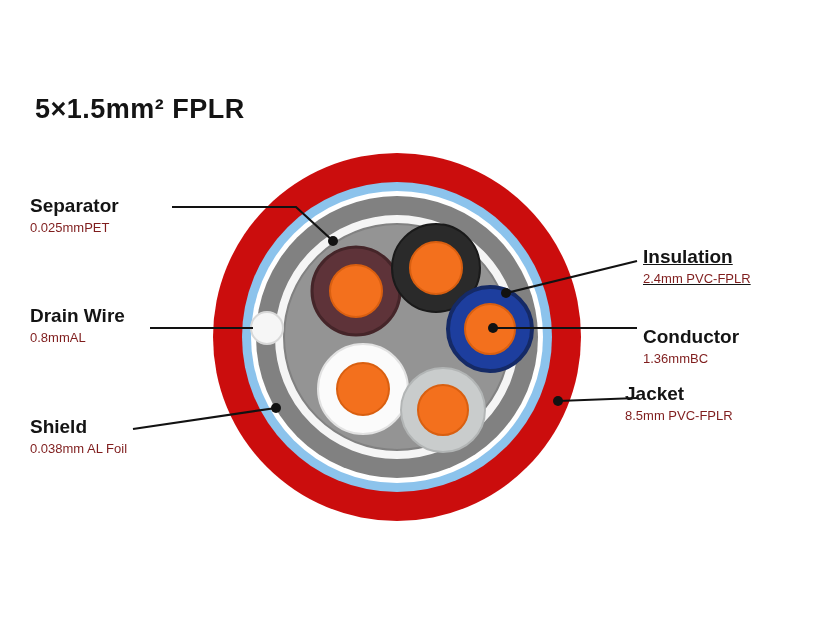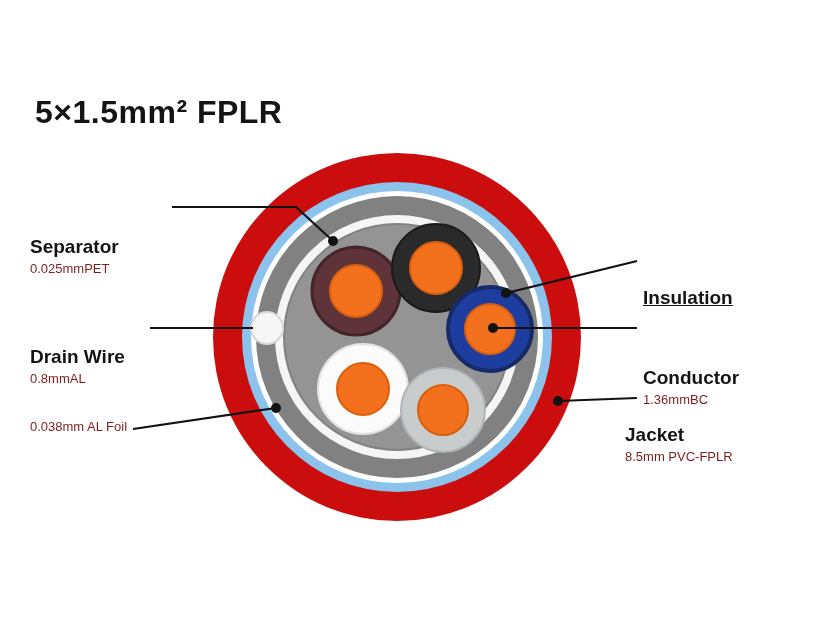--- a/index.html
+++ b/index.html
@@ -10,28 +10,28 @@
     background: #ffffff;
     font-family: "Liberation Sans", sans-serif;
     color: #141414;
     overflow: hidden;
   }
   .title {
     position: absolute;
     left: 35px;
     top: 94px;
     margin: 0;
-    font-size: 32px;
+    font-size: 27px;
     font-weight: 800;
     letter-spacing: 0.5px;
     color: #141414;
   }
   .diagram-svg { position: absolute; left: 0; top: 0; }
   .callout { position: absolute; }
-  .c-label { font-size: 19px; font-weight: 700; line-height: 22px; color: #141414; margin-top: 41px; }
+  .c-label { font-size: 19px; font-weight: 700; line-height: 22px; color: #141414; }
   .c-value { font-size: 13px; font-weight: 400; line-height: 21px; color: #7f1d1d; }
   .co-separator { left: 30px; top: 195px; }
   .co-drain    { left: 30px; top: 305px; }
   .co-shield   { left: 30px; top: 416px; }
   .co-insulation { left: 643px; top: 246px; text-decoration: underline; }
   .co-conductor  { left: 643px; top: 326px; }
   .co-jacket     { left: 625px; top: 383px; }
 </style>
 </head>
 <body>
@@ -97,25 +97,27 @@
     <div class="c-label">Separator</div>
     <div class="c-value">0.025mmPET</div>
   </div>
 
   <div class="callout co-drain">
     <div class="c-label">Drain Wire</div>
     <div class="c-value">0.8mmAL</div>
   </div>
 
   <div class="callout co-shield">
+    <div class="c-label">Shield</div>
     <div class="c-value">0.038mm AL Foil</div>
   </div>
 
   <div class="callout co-insulation">
     <div class="c-label">Insulation</div>
+    <div class="c-value">2.4mm PVC-FPLR</div>
   </div>
 
   <div class="callout co-conductor">
     <div class="c-label">Conductor</div>
     <div class="c-value">1.36mmBC</div>
   </div>
 
   <div class="callout co-jacket">
     <div class="c-label">Jacket</div>
     <div class="c-value">8.5mm PVC-FPLR</div>

